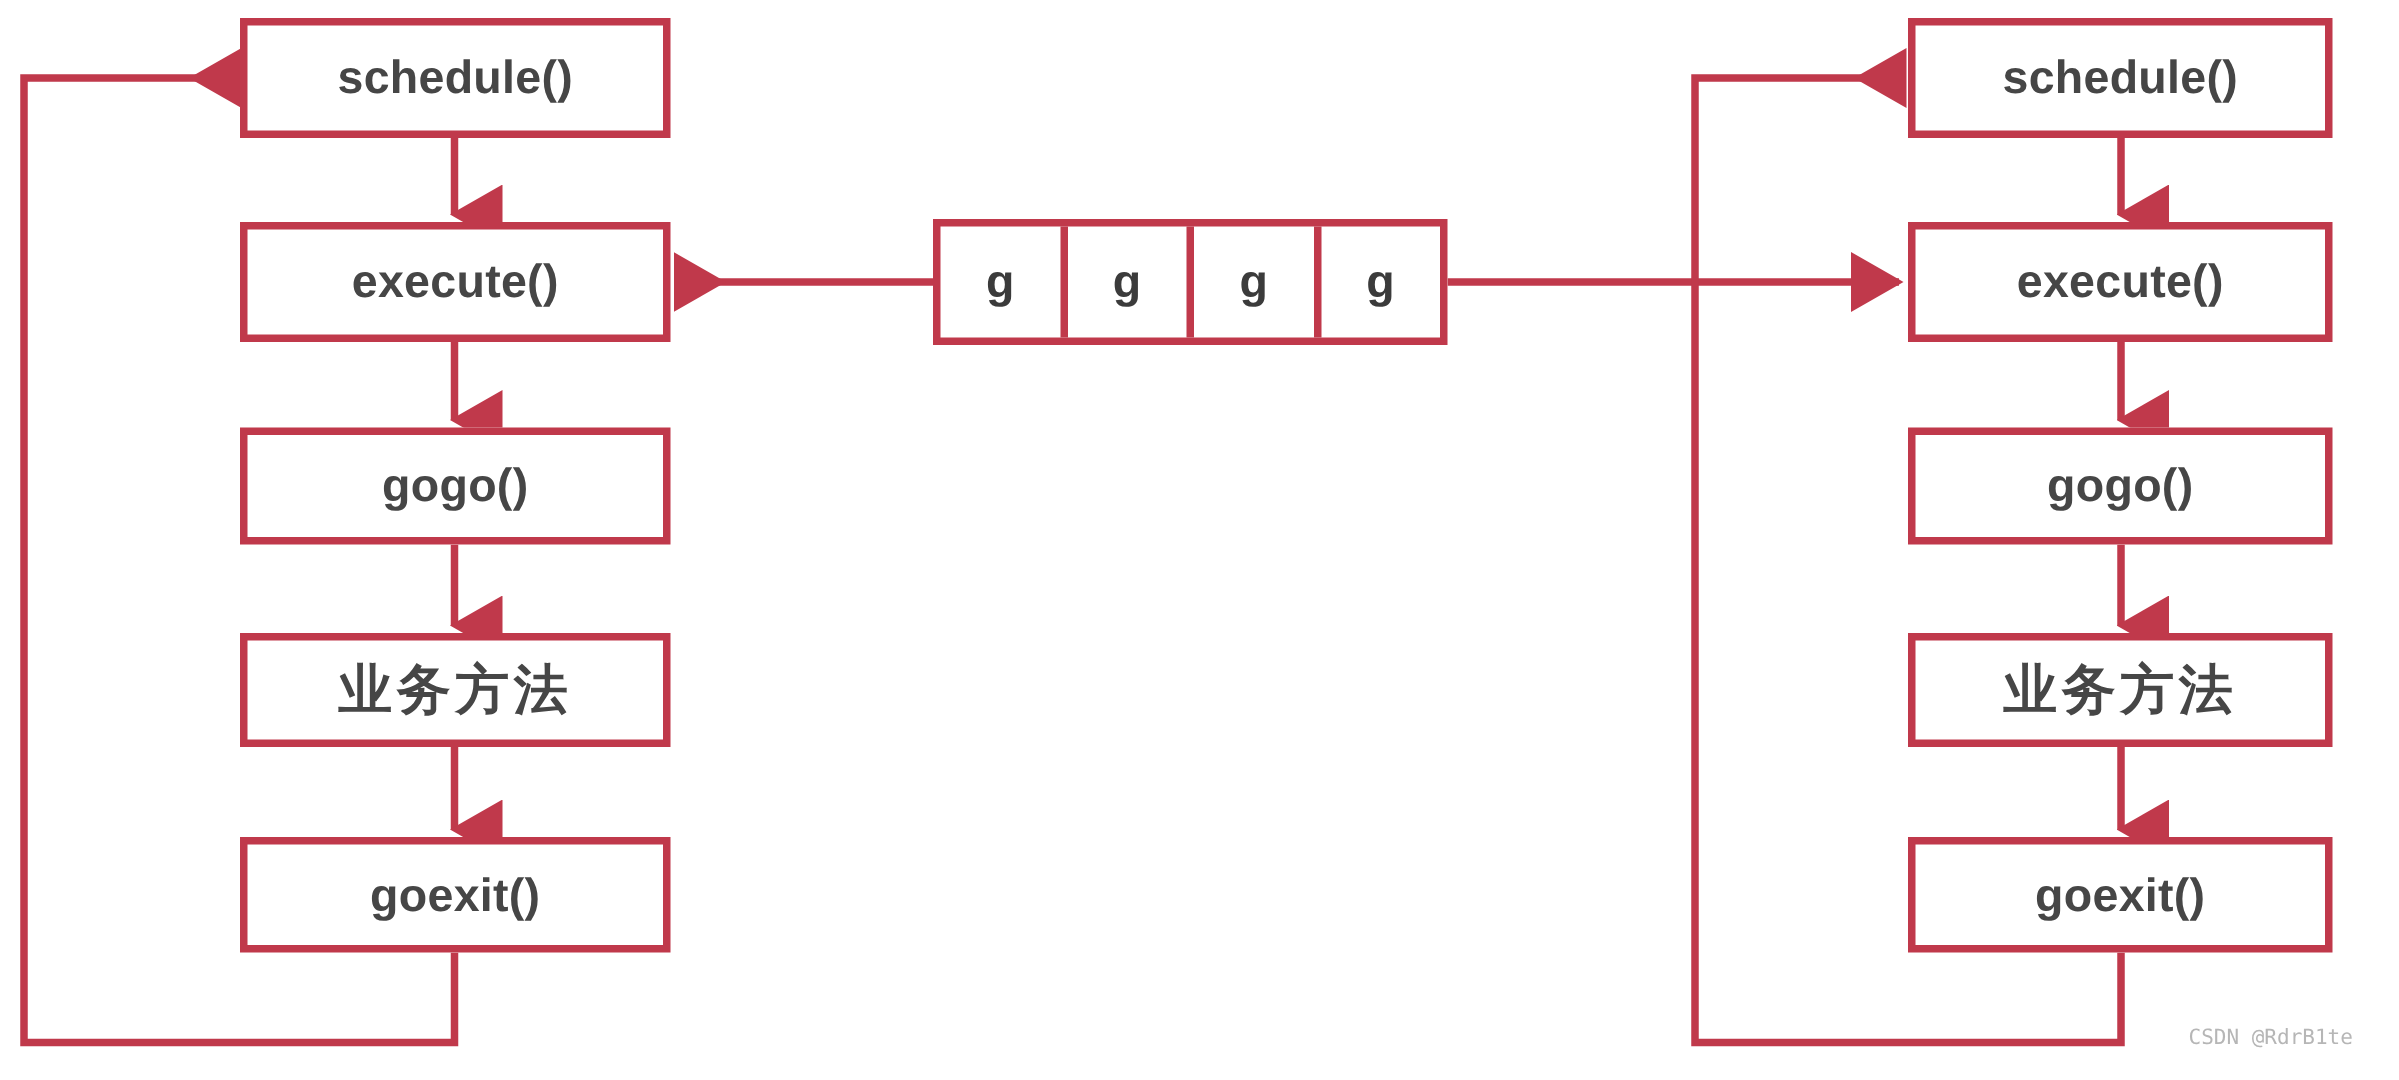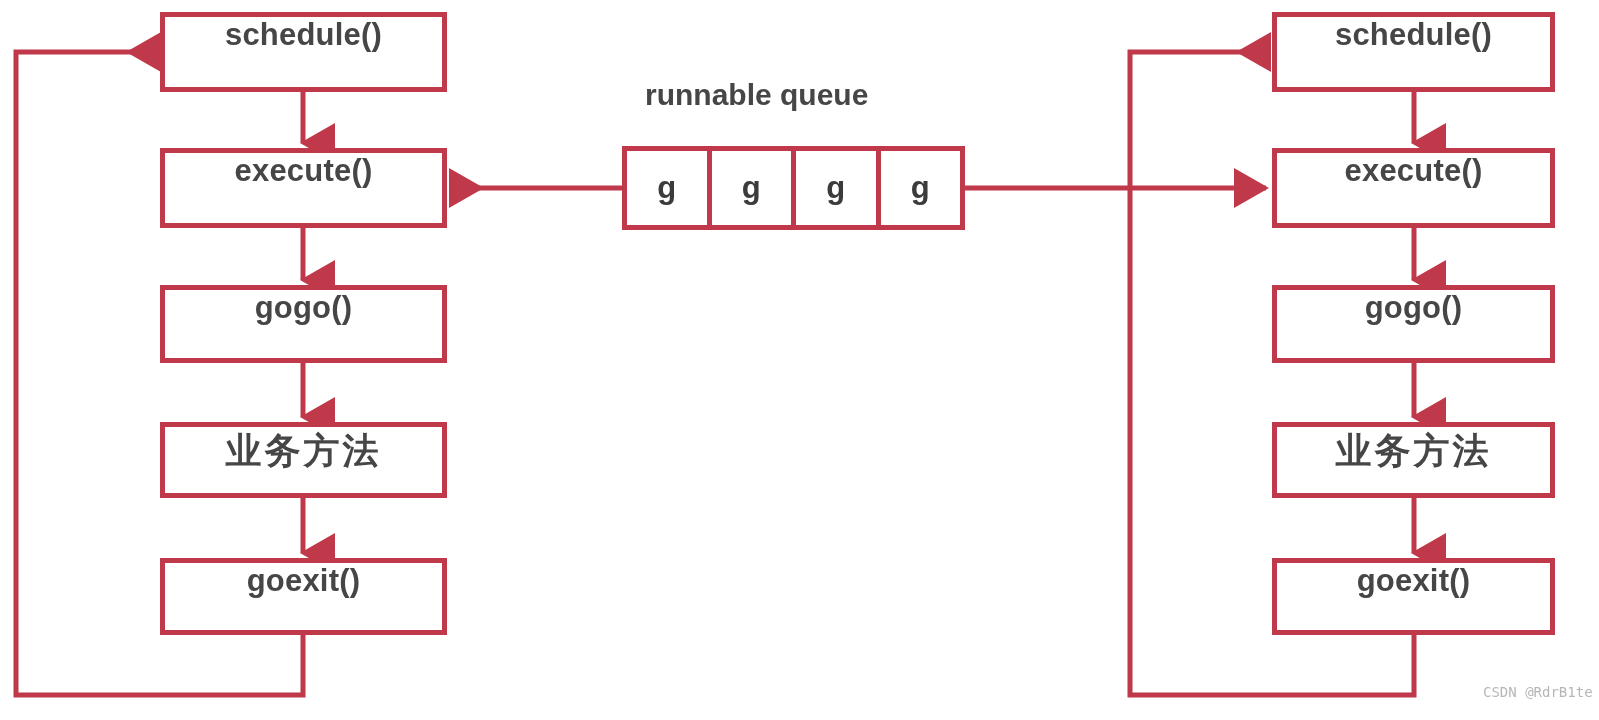--- a/index.html
+++ b/index.html
@@ -24,20 +24,21 @@
     top: 0;
     width: 1599px;
     height: 720px;
   }
   .node-box {
     position: absolute;
     box-sizing: border-box;
     border: 5px solid #c0394b;
     background: #ffffff;
     display: flex;
+    align-items: center;
     justify-content: center;
     color: #464646;
     font-weight: bold;
     font-size: 31px;
     letter-spacing: 0.2px;
     z-index: 3;
   }
   .node-box.cjk {
     font-family: "DejaVu Sans", "Liberation Sans", sans-serif;
     font-size: 36px;
@@ -155,32 +156,31 @@
   </div>
 
   <div class="node-box cjk" style="left:1272px; top:422px; width:283px; height:76px;">
     <span>业务方法</span>
   </div>
 
   <div class="node-box" style="left:1272px; top:558px; width:283px; height:77px;">
     <span>goexit()</span>
   </div>
 
-  <div class="queue-title" style="left:645px; top:78px;">runnable queue</div>
 
   <div class="queue-wrap" style="left:622px; top:146px; width:343px; height:84px;">
     <div class="queue-cell">
       <span>g</span>
     </div>
     <div class="queue-cell">
       <span>g</span>
     </div>
     <div class="queue-cell">
       <span>g</span>
     </div>
     <div class="queue-cell">
       <span>g</span>
     </div>
   </div>
 
-  <div class="watermark" style="left:1459px; top:684px;margin-left:24px;">CSDN @RdrB1te</div>
+  <div class="watermark" style="left:1459px; top:684px;">CSDN @RdrB1te</div>
 
 </div>
 
 </body></html>

